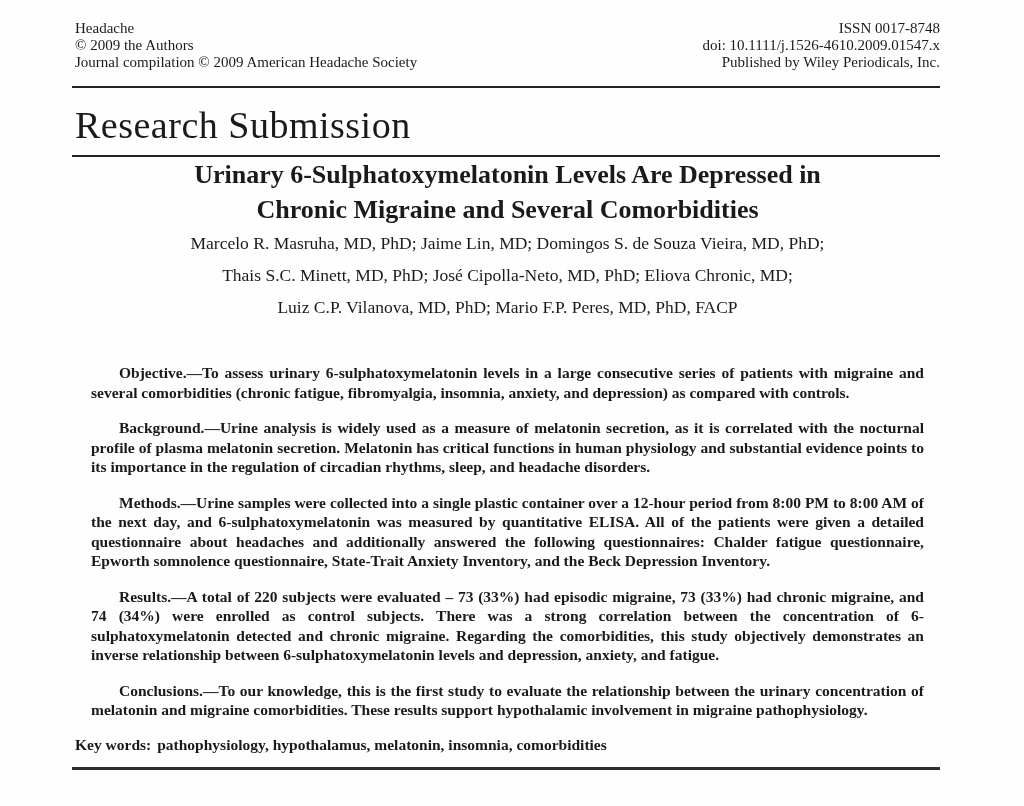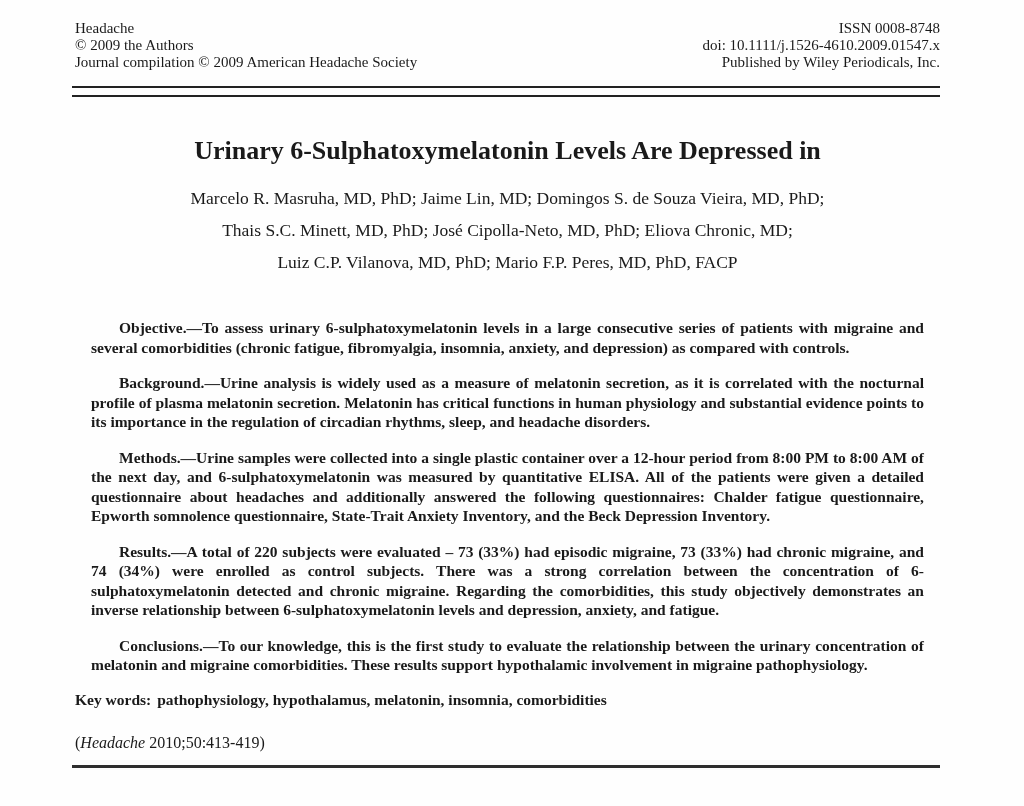--- a/index.html
+++ b/index.html
@@ -34,28 +34,26 @@
     font-weight: normal;
     line-height: 46px;
     letter-spacing: 0.5px;
   }
   .section-rule {
     border: none;
     border-top: 2px solid #222;
     margin: 7px 0 0 -3px;
   }
   .article-title {
-    margin-top: 36px;
     text-align: center;
     font-size: 26px;
     font-weight: bold;
     line-height: 35px;
   }
   .authors {
-    margin-top: 14px;
     text-align: center;
     font-size: 17.5px;
     line-height: 32px;
   }
   .abstract {
     margin-top: 40px;
     font-size: 15.5px;
     font-weight: bold;
     line-height: 19.5px;
     text-align: justify;
@@ -86,52 +84,51 @@
 
 <div class="page">
 
   <div class="journal-header">
     <div class="left">
       <div>Headache</div>
       <div>© 2009 the Authors</div>
       <div>Journal compilation © 2009 American Headache Society</div>
     </div>
     <div class="right">
-      <div>ISSN 0008-8748</div>
+      <div>ISSN 0017-8748</div>
       <div>doi: 10.1111/j.1526-4610.2009.01547.x</div>
       <div>Published by Wiley Periodicals, Inc.</div>
     </div>
   </div>
 
   <hr class="rule-thin">
 
+  <h1 class="section-heading">Research Submission</h1>
 
   <hr class="section-rule">
 
   <div class="article-title">
     <div>Urinary 6-Sulphatoxymelatonin Levels Are Depressed in</div>
+    <div>Chronic Migraine and Several Comorbidities</div>
   </div>
 
   <div class="authors">
     <div>Marcelo R. Masruha, MD, PhD; Jaime Lin, MD; Domingos S. de Souza Vieira, MD, PhD;</div>
     <div>Thais S.C. Minett, MD, PhD; José Cipolla-Neto, MD, PhD; Eliova Chronic, MD;</div>
     <div>Luiz C.P. Vilanova, MD, PhD; Mario F.P. Peres, MD, PhD, FACP</div>
   </div>
 
   <div class="abstract">
     <p>Objective.—To assess urinary 6-sulphatoxymelatonin levels in a large consecutive series of patients with migraine and several comorbidities (chronic fatigue, fibromyalgia, insomnia, anxiety, and depression) as compared with controls.</p>
     <p>Background.—Urine analysis is widely used as a measure of melatonin secretion, as it is correlated with the nocturnal profile of plasma melatonin secretion. Melatonin has critical functions in human physiology and substantial evidence points to its importance in the regulation of circadian rhythms, sleep, and headache disorders.</p>
     <p>Methods.—Urine samples were collected into a single plastic container over a 12-hour period from 8:00 PM to 8:00 AM of the next day, and 6-sulphatoxymelatonin was measured by quantitative ELISA. All of the patients were given a detailed questionnaire about headaches and additionally answered the following questionnaires: Chalder fatigue questionnaire, Epworth somnolence questionnaire, State-Trait Anxiety Inventory, and the Beck Depression Inventory.</p>
     <p>Results.—A total of 220 subjects were evaluated – 73 (33%) had episodic migraine, 73 (33%) had chronic migraine, and 74 (34%) were enrolled as control subjects. There was a strong correlation between the concentration of 6-sulphatoxymelatonin detected and chronic migraine. Regarding the comorbidities, this study objectively demonstrates an inverse relationship between 6-sulphatoxymelatonin levels and depression, anxiety, and fatigue.</p>
     <p>Conclusions.—To our knowledge, this is the first study to evaluate the relationship between the urinary concentration of melatonin and migraine comorbidities. These results support hypothalamic involvement in migraine pathophysiology.</p>
   </div>
 
   <div class="keywords">
     <span class="kw-label">Key words:</span><span class="kw-text">pathophysiology, hypothalamus, melatonin, insomnia, comorbidities</span>
   </div>
 
-  <div class="citation">
-    <span>(</span><span class="journal-italic">Headache</span><span> 2010;50:413-419)</span>
-  </div>
 
   <hr class="rule-thick">
 
 </div>
 
 </body></html>

